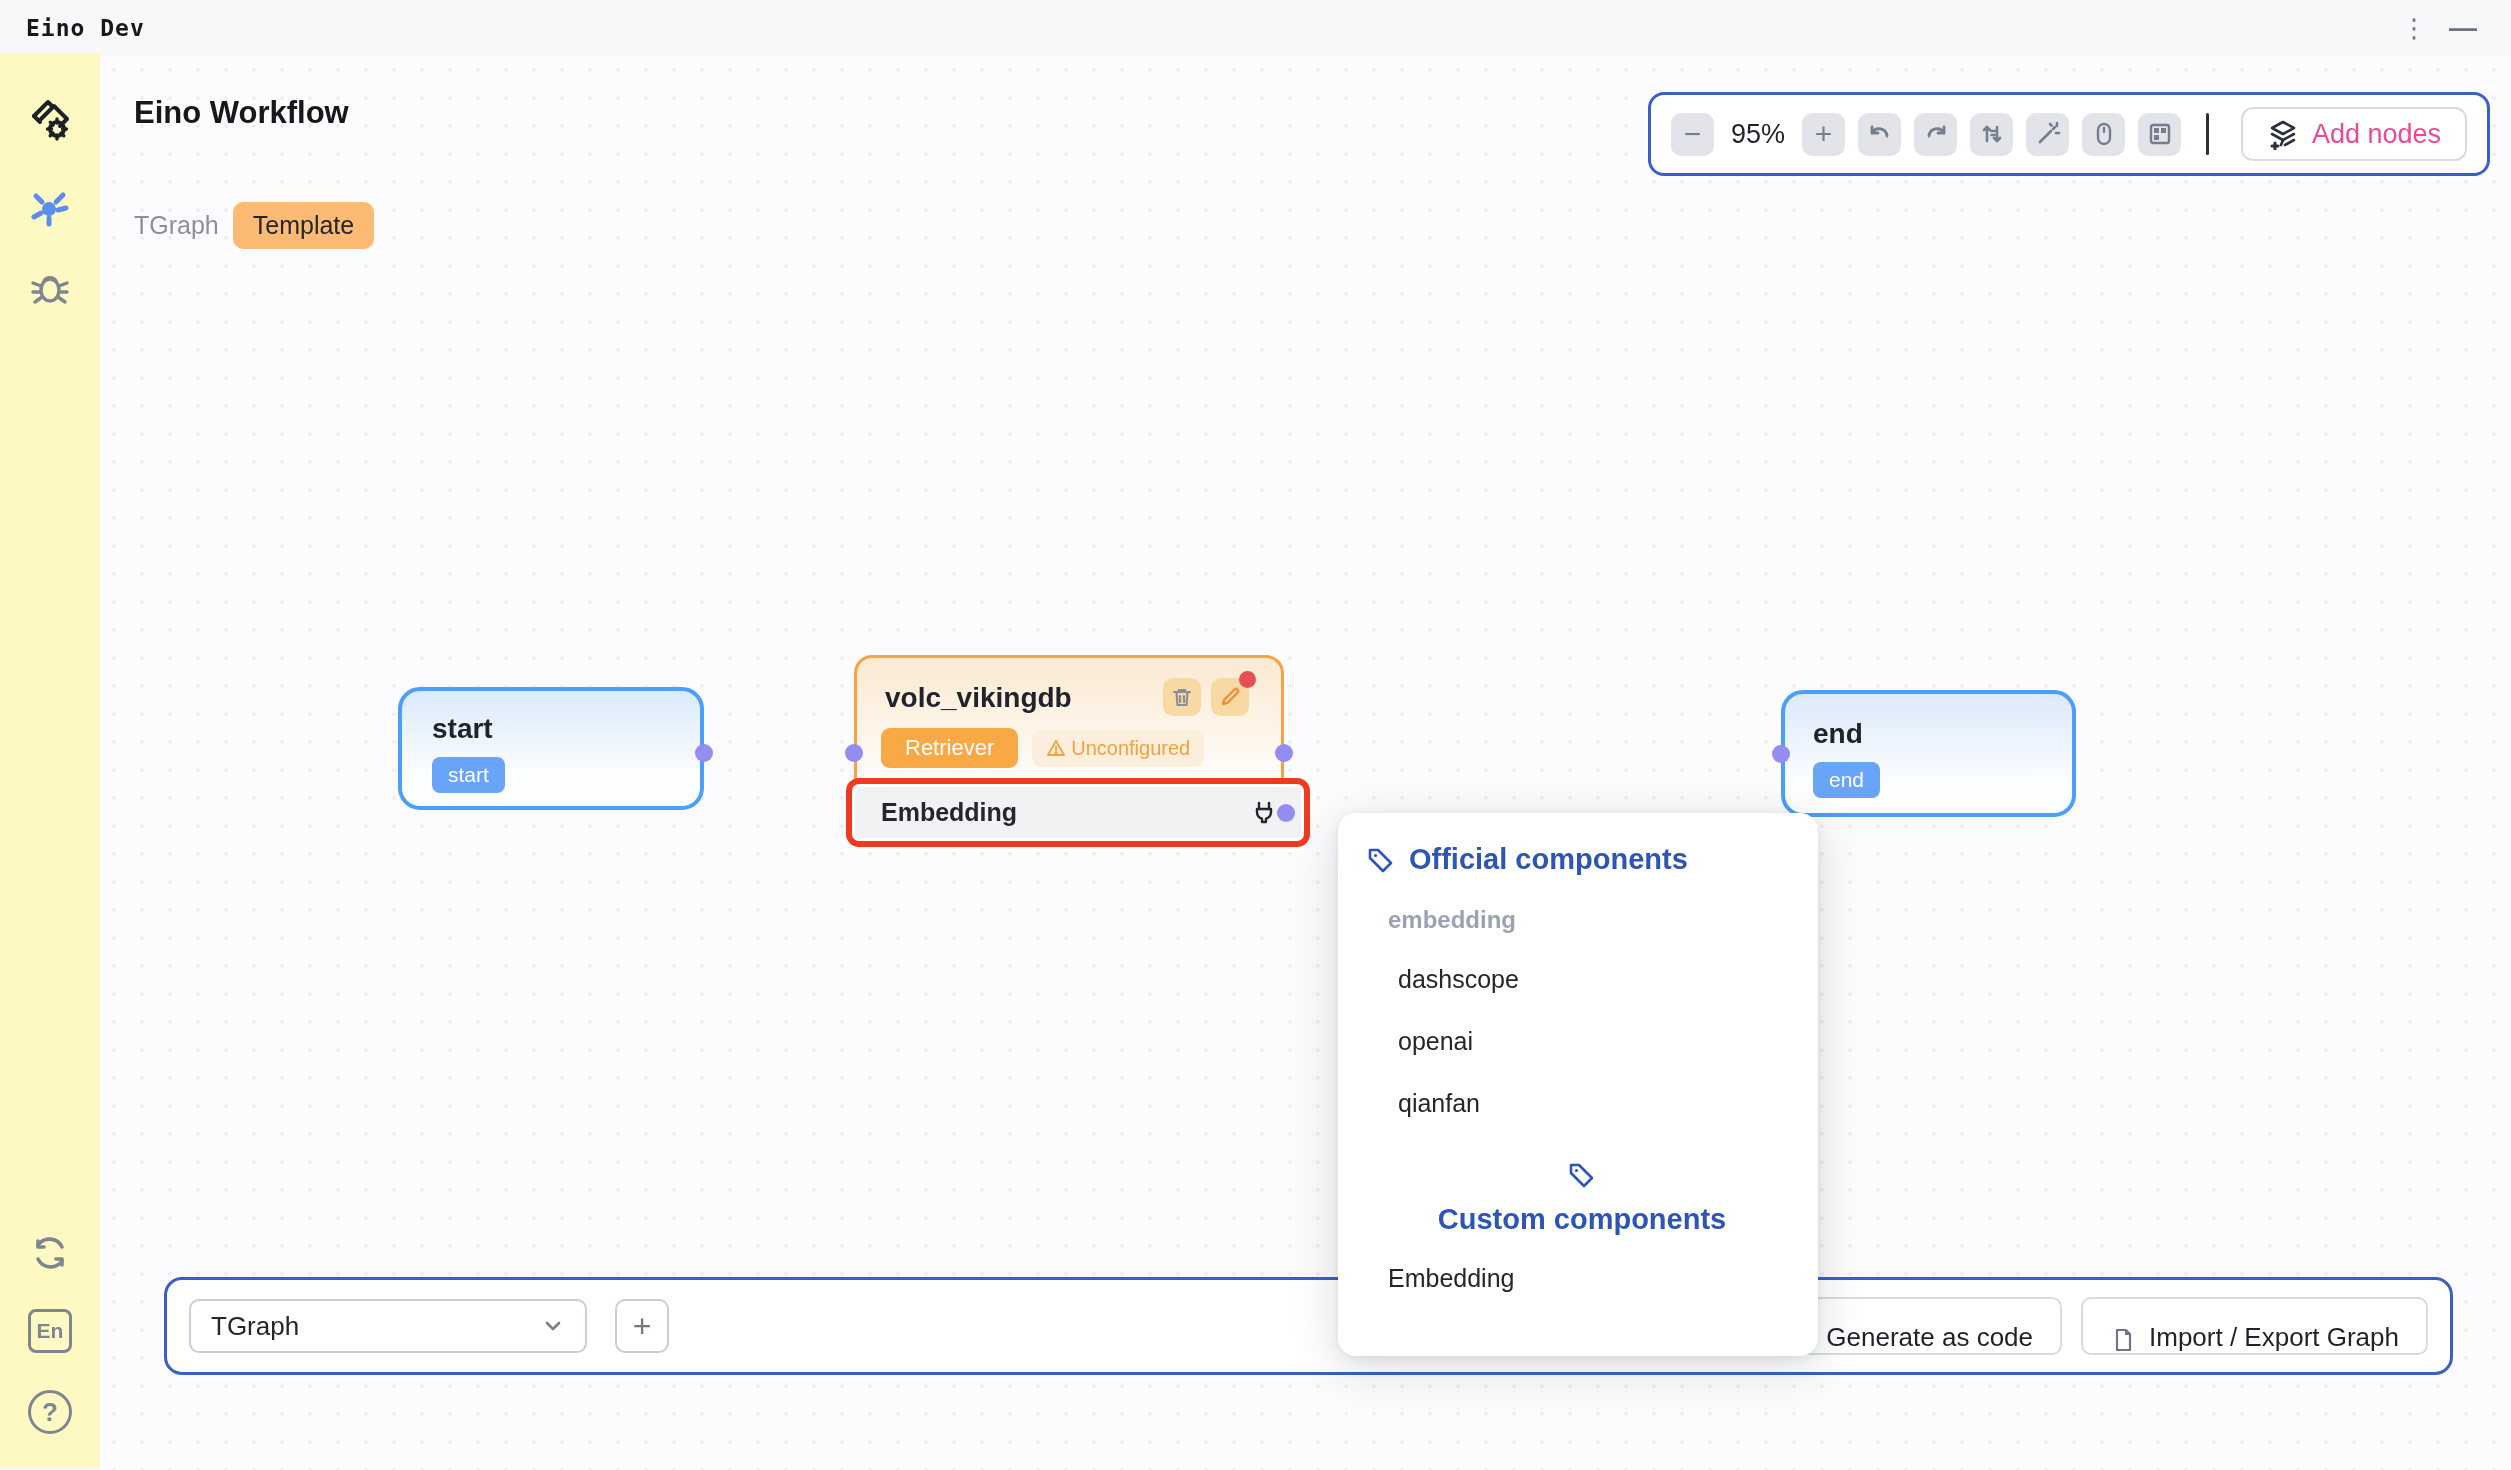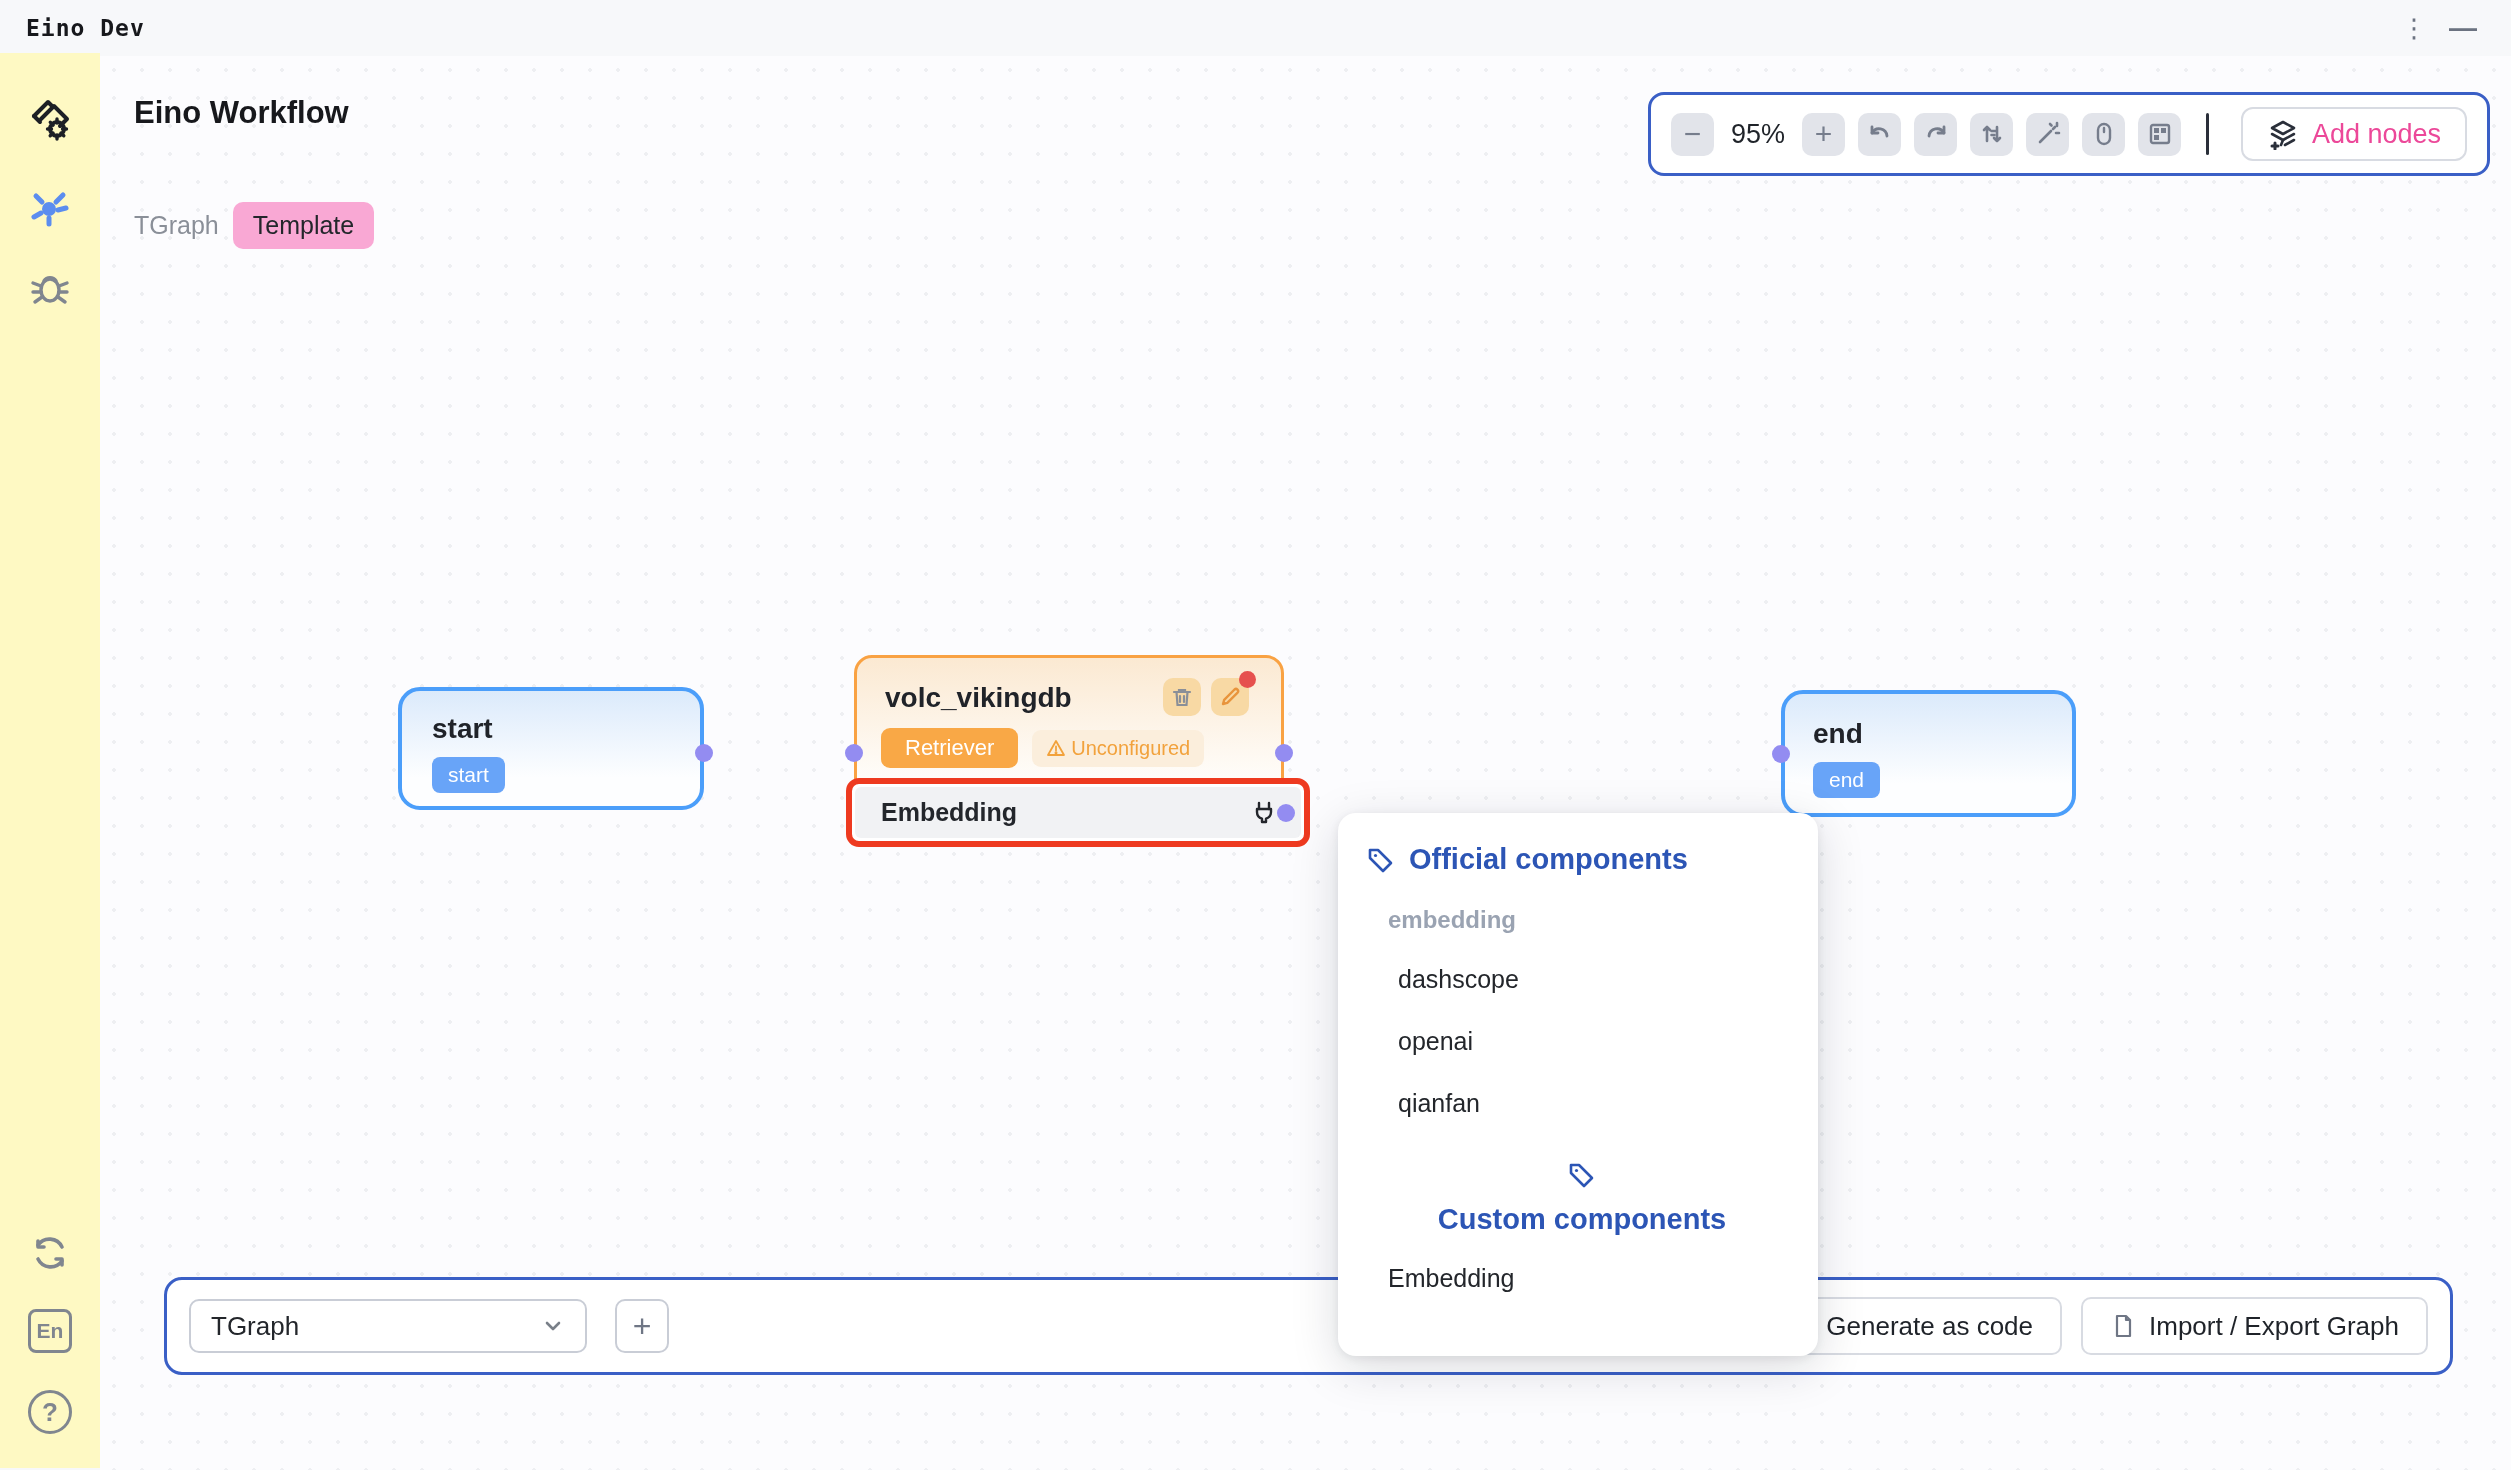--- a/index.html
+++ b/index.html
@@ -28,21 +28,21 @@
               color:#80868F; font-size:26px; font-weight:700; }
 
   
   .canvas { position:absolute; left:100px; top:56px; right:0; bottom:0; background:#FCFCFE;
             background-image:radial-gradient(circle, #EEEFF2 1.6px, transparent 1.7px);
             background-size:28px 28px; }
 
   .page-title { position:absolute; left:134px; top:95px; font-size:31px; font-weight:700; color:#17181C; }
   .crumbs { position:absolute; left:134px; top:202px; display:flex; align-items:center; gap:14px; }
   .crumb-graph { font-size:25px; color:#8A8F98; }
-  .crumb-badge { font-size:25px; color:#23262B; background:#f9a8d4; border-radius:10px; padding:9px 20px; }
+  .crumb-badge { font-size:25px; color:#23262B; background:#fdba74; border-radius:10px; padding:9px 20px; }
 
   
   .toolbar { position:absolute; left:1648px; top:92px; width:842px; height:84px; background:#FFFFFF;
              border:3px solid #3A5FC6; border-radius:16px; display:flex; align-items:center;
              padding:0 20px; gap:13px; z-index:6; }
   .tbtn { width:43px; height:43px; border-radius:10px; background:#E2E4EA; color:#767D8C;
           display:flex; align-items:center; justify-content:center; font-size:30px; flex:0 0 auto; }
   .zoom-level { font-size:27px; color:#1F2329; min-width:62px; text-align:center; }
   .tb-divider { width:3px; height:42px; background:#2A2F3A; margin:0 12px; border-radius:2px; }
   .add-nodes { height:54px; border:2px solid #D8DBE2; border-radius:12px; background:#fff;
@@ -99,21 +99,21 @@
                border:3px solid #3A5FC6; border-radius:18px; display:flex; align-items:center;
                padding:0 22px; z-index:5; }
   .graph-select { width:398px; height:54px; border:2px solid #C9CDD6; border-radius:10px;
                   display:flex; align-items:center; justify-content:space-between; padding:0 20px;
                   font-size:26px; color:#23262B; background:#fff; }
   .graph-select svg { color:#7A8089; }
   .plus-btn { width:54px; height:54px; margin-left:28px; border:2px solid #C9CDD6; border-radius:10px;
               display:flex; align-items:center; justify-content:center; font-size:32px; color:#6F7685; background:#fff; }
   .bb-spacer { flex:1; }
   .bb-btn { height:58px; border:2px solid #D8DBE2; border-radius:10px; background:#fff;
-            display:flex; align-items:center; gap:13px; padding:0 27px; font-size:26px; color:#1F2329; }
+            display:flex; align-items:flex-end; gap:13px; padding:0 27px; font-size:26px; color:#1F2329; }
   .bb-btn.generate { margin-right:19px; }
   .bb-btn svg { color:#6F7685; }
 
   svg { display:block; }
 </style>
 </head>
 <body>
 
 <div class="app">
 

